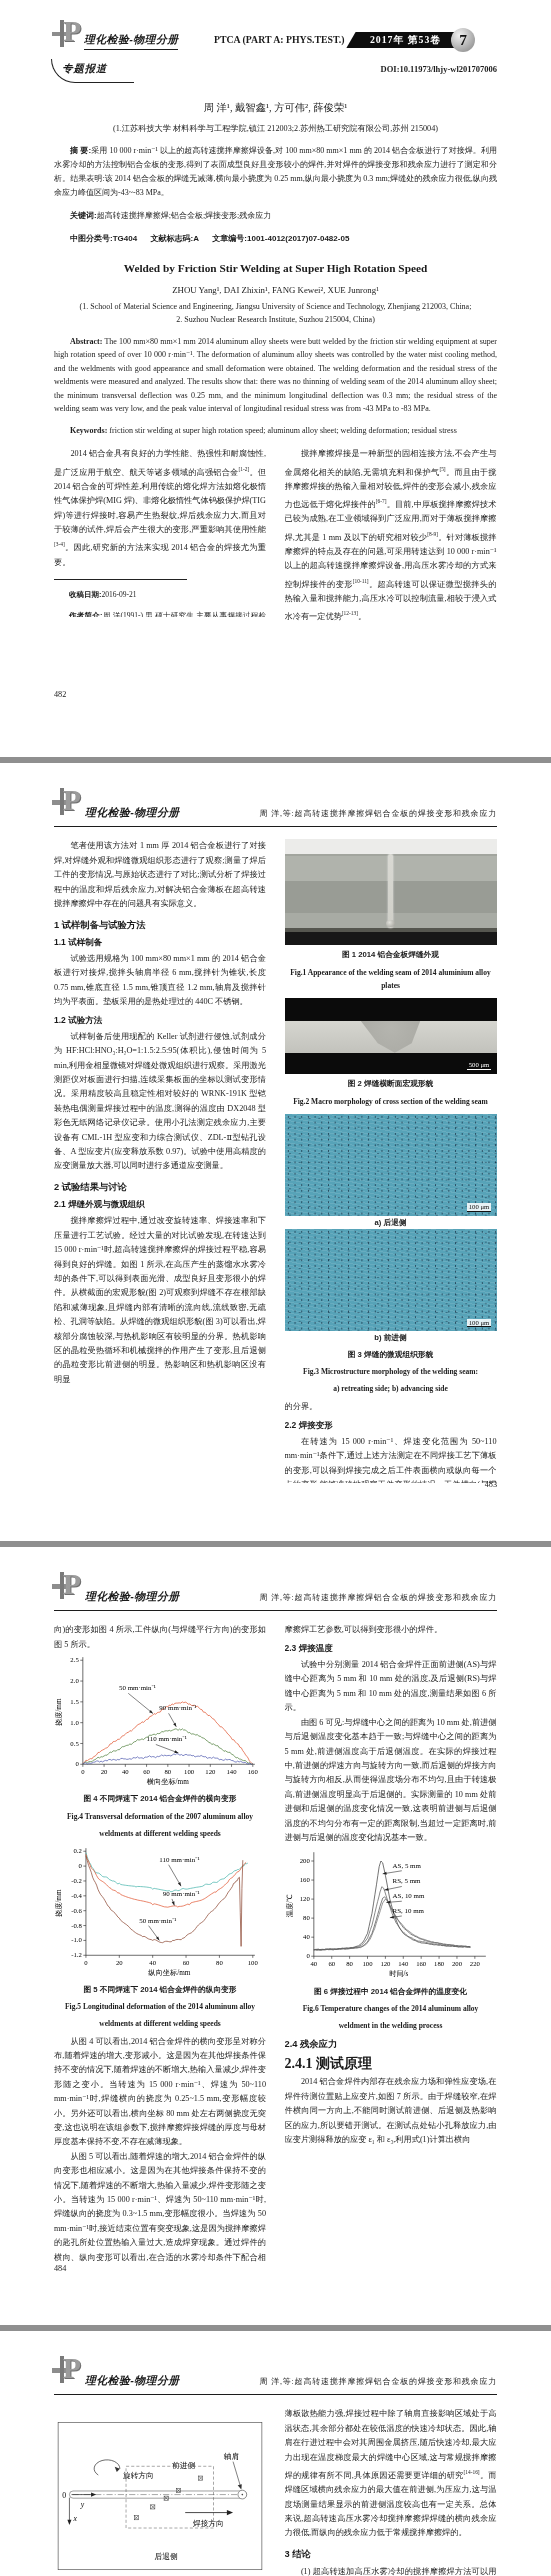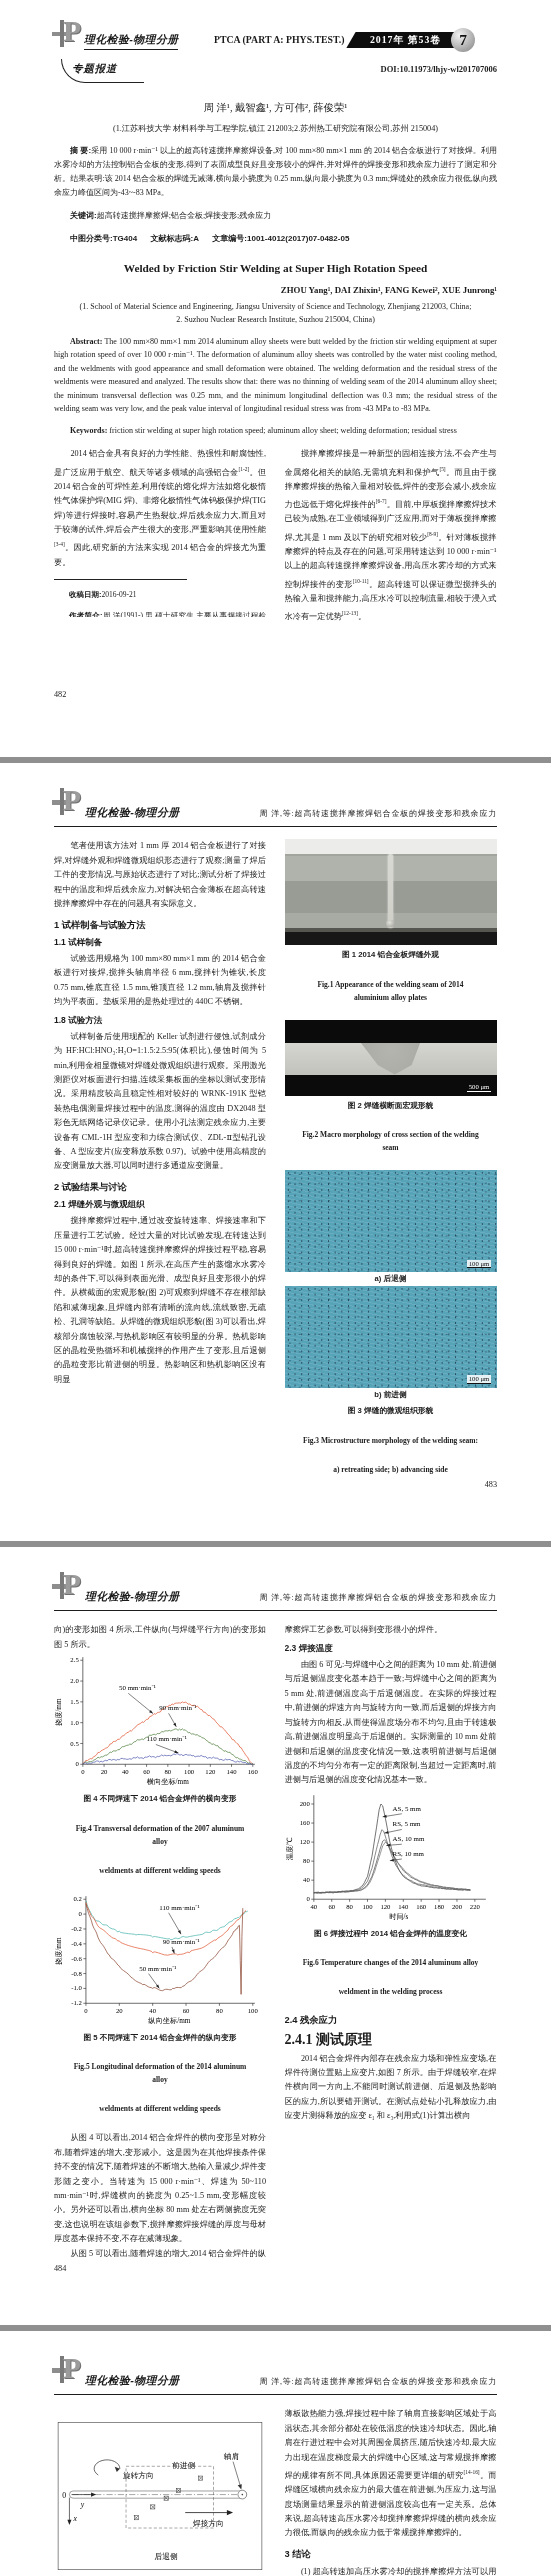--- a/index.html
+++ b/index.html
@@ -18,48 +18,48 @@
   .runtitle{position:absolute;right:0;top:24px;font-size:8px;letter-spacing:0.8px;}
   
   .p1-head{position:relative;height:34px;margin:18.5px 44px 0;}
   .p1-head .plogo{position:absolute;left:8.2px;top:0;}
   .p1-head .jname{position:absolute;left:40px;top:14.4px;border-bottom:1px solid #1c1c1c;padding-bottom:2.1px;}
   .ptca{position:absolute;left:170px;right:170px;top:15.5px;text-align:center;font-weight:bold;font-size:9.8px;white-space:nowrap;}
   .banner{position:absolute;right:47px;top:13.4px;width:109px;height:16px;background:#0d0d0d;transform:skewX(-30deg);}
   .banner span{display:block;transform:skewX(30deg);color:#fff;font:bold 9.8px "Liberation Serif",serif;text-align:center;line-height:16px;letter-spacing:1px;}
   .issue-circle{position:absolute;right:32px;top:9.3px;width:24px;height:24px;border-radius:50%;background:radial-gradient(circle at 35% 30%,#f2f2f2,#9c9c9c 75%);display:flex;align-items:center;justify-content:center;font:bold 15.5px "Liberation Serif",serif;color:#111;}
   .p1-sub{position:relative;height:29px;margin:4.1px 54px 0;}
-  .topic-badge{position:absolute;left:10px;top:4.1px;font:italic 900 10.3px "Liberation Sans","DejaVu Sans",sans-serif;letter-spacing:1px;padding:1px 5.2px 3.1px 8.2px;}
+  .topic-badge{position:absolute;left:0;top:4.1px;font:italic 900 10.3px "Liberation Sans","DejaVu Sans",sans-serif;letter-spacing:1px;padding:1px 5.2px 3.1px 8.2px;}
   .topic-badge:before{content:"";position:absolute;left:-3.1px;top:-2.1px;width:82px;height:23px;border-left:1.3px solid #222;border-bottom:1.3px solid #222;border-radius:0 0 0 36px;}
   .doi{position:absolute;right:0;top:7.2px;font-weight:bold;font-size:8.5px;}
   
   .title-cn{margin:13.4px 44px 0;text-align:center;font:bold 17.5px "Liberation Sans","DejaVu Sans",sans-serif;letter-spacing:1px;}
   .authors-cn{margin:15.5px 54px 0;text-align:center;font-size:10.3px;}
   .affil-cn{margin:8.2px 54px 0;text-align:center;font-size:8.2px;}
   .absblock{margin:9.3px 54px 0;font-size:8px;line-height:14px;text-align:justify;text-indent:2em;}
   .absblock b{font-family:"Liberation Sans","DejaVu Sans",sans-serif;font-size:8px;}
   .clcline{display:flex;gap:13.4px;text-indent:0;padding-left:2em;}
   .title-en{margin:12.4px 44px 0;text-align:center;font-weight:bold;font-size:11.3px;line-height:18px;}
-  .authors-en{margin:8.2px 54px 0;text-align:right;font-weight:bold;font-size:8.8px;}
+  .authors-en{margin:8.2px 54px 0;text-align:center;font-weight:normal;font-size:8.8px;}
   .affil-en{margin:5.2px 44px 0;text-align:center;font-size:8px;line-height:13.4px;}
   .enabs{margin:8.2px 54px 0;font-size:8px;line-height:13.4px;text-align:justify;text-indent:2em;}
   
   .cols{display:flex;gap:18.5px;margin:0 54px;}
   .col{width:212px;flex:none;overflow:hidden;position:relative;}
   .para{margin:0;font-size:8.2px;line-height:14.4px;text-align:justify;text-indent:2em;}
   .noindent{text-indent:0;}
   sup{font-size:5.4px;}
   .h1{margin:7.2px 0 4.1px;font:bold 9.3px "Liberation Sans","DejaVu Sans",sans-serif;}
   .h2{margin:5.2px 0 3.1px;font:bold 8.5px "Liberation Sans","DejaVu Sans",sans-serif;}
   .h3{margin:4.1px 0 2.1px;font-size:14px;font-weight:bold;}
   .pageno{position:absolute;font-size:8.2px;}
   
   .figart{position:relative;width:212px;overflow:hidden;}
   .figcap-cn{margin:4.1px 0 0;text-align:center;font:bold 7.7px "Liberation Sans","DejaVu Sans",sans-serif;line-height:12.4px;}
-  .figcap-en{margin:16px;text-align:center;font-weight:bold;font-size:7.5px;line-height:13px;}
+  .figcap-en{margin:4px;text-align:center;font-weight:bold;font-size:7.5px;line-height:13px;}
   .sublabel{text-align:center;font:bold 7.7px "Liberation Sans","DejaVu Sans",sans-serif;line-height:13.4px;}
   .scale-dark{position:absolute;right:5.2px;bottom:4.1px;color:#fff;font-size:6.7px;border-bottom:1px solid #fff;padding:0 2.1px 1px;}
   .scale-light{position:absolute;right:5.2px;bottom:4.1px;color:#111;font-size:6.7px;background:rgba(255,255,255,.85);border-bottom:1px solid #111;padding:0 2.1px 0.5px;}
   .fig1art{height:106px;background:linear-gradient(#ececea 0 14%,#a2a59e 14% 16%,#b0b3ac 16% 40%,#999c95 40% 70%,#a8aba4 70% 84%,#55564f 84% 88%,#171717 88% 100%);}
   .fig1art .seam{position:absolute;left:50%;top:14%;width:4.6px;height:70%;margin-left:-2.1px;background:linear-gradient(#d9d9d3,#cfcfc8);box-shadow:0 0 2.1px rgba(255,255,255,.8);border-radius:2.1px;}
   .fig1art .keyhole{position:absolute;left:50%;top:76%;width:8.2px;height:7.2px;margin-left:-4.1px;border-radius:50%;background:radial-gradient(circle at 40% 35%,#e2e2dc,#9a9a93);}
   .fig2art{height:76px;background:#0b0b0b;}
   .fig2art .band{position:absolute;left:0;top:30%;width:100%;height:42%;background:linear-gradient(#d6d6d0,#c2c2bc);}
   .fig2art .nugget{position:absolute;left:0;top:30%;width:100%;height:42%;clip-path:polygon(36% 0,64% 0,60% 70%,52% 100%,44% 70%);background:radial-gradient(circle at 50% 20%,#b5b5af,#91918b);}
   .fig3art{height:102px;background:#57a3b8;background-image:radial-gradient(rgba(5,15,35,.6) 0.6px,transparent 0.9px),radial-gradient(rgba(5,15,35,.38) 0.5px,transparent 0.8px),repeating-linear-gradient(12deg,rgba(255,255,255,.10) 0 1px,transparent 1px 3.6px);background-size:6.7px 5.7px,9.8px 8.8px,auto;}
@@ -137,21 +137,21 @@
       </div>
     <div class="jname">理化检验-物理分册</div>
     <div class="runtitle">周 洋,等:超高转速搅拌摩擦焊铝合金板的焊接变形和残余应力</div>
   </div>
   <div class="cols" style="margin-top:12.4px;">
     <div class="col" style="height:644px;">
       <p class="para">笔者使用该方法对 1 mm 厚 2014 铝合金板进行了对接焊,对焊缝外观和焊缝微观组织形态进行了观察;测量了焊后工件的变形情况,与原始状态进行了对比;测试分析了焊接过程中的温度和焊后残余应力,对解决铝合金薄板在超高转速搅拌摩擦焊中存在的问题具有实际意义。</p>
       <div class="h1">1 试样制备与试验方法</div>
       <div class="h2">1.1 试样制备</div>
       <p class="para">试验选用规格为 100 mm×80 mm×1 mm 的 2014 铝合金板进行对接焊,搅拌头轴肩半径 6 mm,搅拌针为锥状,长度 0.75 mm,锥底直径 1.5 mm,锥顶直径 1.2 mm,轴肩及搅拌针均为平表面。垫板采用的是热处理过的 440C 不锈钢。</p>
-      <div class="h2">1.8 试验方法</div>
+      <div class="h2">1.2 试验方法</div>
       <p class="para">试样制备后使用现配的 Keller 试剂进行侵蚀,试剂成分为 HF:HCl:HNO₃:H₂O=1:1.5:2.5:95(体积比),侵蚀时间为 5 min,利用金相显微镜对焊缝处微观组织进行观察。采用激光测距仪对板面进行扫描,连续采集板面的坐标以测试变形情况。采用精度较高且稳定性相对较好的 WRNK-191K 型铠装热电偶测量焊接过程中的温度,测得的温度由 DX2048 型彩色无纸网络记录仪记录。使用小孔法测定残余应力,主要设备有 CML-1H 型应变和力综合测试仪、ZDL-Ⅱ型钻孔设备、A 型应变片(应变释放系数 0.97)。试验中使用高精度的应变测量放大器,可以同时进行多通道应变测量。</p>
       <div class="h1">2 试验结果与讨论</div>
       <div class="h2">2.1 焊缝外观与微观组织</div>
       <p class="para">搅拌摩擦焊过程中,通过改变旋转速率、焊接速率和下压量进行工艺试验。经过大量的对比试验发现,在转速达到 15 000 r·min⁻¹时,超高转速搅拌摩擦焊的焊接过程平稳,容易得到良好的焊缝。如图 1 所示,在高压产生的蒸馏水水雾冷却的条件下,可以得到表面光滑、成型良好且变形很小的焊件。从横截面的宏观形貌(图 2)可观察到焊缝不存在根部缺陷和减薄现象,且焊缝内部有清晰的流向线,流线致密,无疏松、孔洞等缺陷。从焊缝的微观组织形貌(图 3)可以看出,焊核部分腐蚀较深,与热机影响区有较明显的分界。热机影响区的晶粒受热循环和机械搅拌的作用产生了变形,且后退侧的晶粒变形比前进侧的明显。热影响区和热机影响区没有明显</p>
     </div>
     <div class="col" style="height:644px;">
       <div class="figart fig1art">
           <div class="seam"></div>
           <div class="keyhole"></div>
         </div>
@@ -296,20 +296,21 @@
           </svg></div>
       <div class="figcap-cn">图 5 不同焊速下 2014 铝合金焊件的纵向变形</div>
       <div class="figcap-en">Fig.5 Longitudinal deformation of the 2014 aluminum alloy</div>
       <div class="figcap-en">weldments at different welding speeds</div>
       <p class="para" style="margin-top:4.1px;">从图 4 可以看出,2014 铝合金焊件的横向变形呈对称分布,随着焊速的增大,变形减小。这是因为在其他焊接条件保持不变的情况下,随着焊速的不断增大,热输入量减少,焊件变形随之变小。当转速为 15 000 r·min⁻¹、焊速为 50~110 mm·min⁻¹时,焊缝横向的挠度为 0.25~1.5 mm,变形幅度较小。另外还可以看出,横向坐标 80 mm 处左右两侧挠度无突变,这也说明在该组参数下,搅拌摩擦焊接焊缝的厚度与母材厚度基本保持不变,不存在减薄现象。</p>
       <p class="para">从图 5 可以看出,随着焊速的增大,2014 铝合金焊件的纵向变形也相应减小。这是因为在其他焊接条件保持不变的情况下,随着焊速的不断增大,热输入量减少,焊件变形随之变小。当转速为 15 000 r·min⁻¹、焊速为 50~110 mm·min⁻¹时,焊缝纵向的挠度为 0.3~1.5 mm,变形幅度很小。当焊速为 50 mm·min⁻¹时,接近结束位置有突变现象,这是因为搅拌摩擦焊的匙孔所处位置热输入量过大,造成焊穿现象。通过焊件的横向、纵向变形可以看出,在合适的水雾冷却条件下配合相应的搅拌</p>
     </div>
     <div class="col" style="height:639px;">
       <p class="para noindent">摩擦焊工艺参数,可以得到变形很小的焊件。</p>
       <div class="h2">2.3 焊接温度</div>
+      <p class="para">试验中分别测量 2014 铝合金焊件正面前进侧(AS)与焊缝中心距离为 5 mm 和 10 mm 处的温度,及后退侧(RS)与焊缝中心距离为 5 mm 和 10 mm 处的温度,测量结果如图 6 所示。</p>
       <p class="para">由图 6 可见:与焊缝中心之间的距离为 10 mm 处,前进侧与后退侧温度变化基本趋于一致;与焊缝中心之间的距离为 5 mm 处,前进侧温度高于后退侧温度。在实际的焊接过程中,前进侧的焊速方向与旋转方向一致,而后退侧的焊接方向与旋转方向相反,从而使得温度场分布不均匀,且由于转速极高,前进侧温度明显高于后退侧的。实际测量的 10 mm 处前进侧和后退侧的温度变化情况一致,这表明前进侧与后退侧温度的不均匀分布有一定的距离限制,当超过一定距离时,前进侧与后退侧的温度变化情况基本一致。</p>
       <div class="chart" style="margin-top:4.1px;"><svg width="206" height="130" viewBox="0 0 400 252" font-family="Liberation Serif,serif">
             <line x1="56" y1="6" x2="56" y2="208" stroke="#222" stroke-width="1.3"></line>
             <line x1="56" y1="208" x2="390" y2="208" stroke="#222" stroke-width="1.3"></line>
             <line x1="56" y1="208" x2="56" y2="213" stroke="#222" stroke-width="1.2"></line>
             <text x="56" y="227" text-anchor="middle" font-size="13">40</text>
             <line x1="90.73684210526315" y1="208" x2="90.73684210526315" y2="213" stroke="#222" stroke-width="1.2"></line>
             <text x="90.73684210526315" y="227" text-anchor="middle" font-size="13">60</text>
             <line x1="125.47368421052632" y1="208" x2="125.47368421052632" y2="213" stroke="#222" stroke-width="1.2"></line>
             <text x="125.47368421052632" y="227" text-anchor="middle" font-size="13">80</text>

